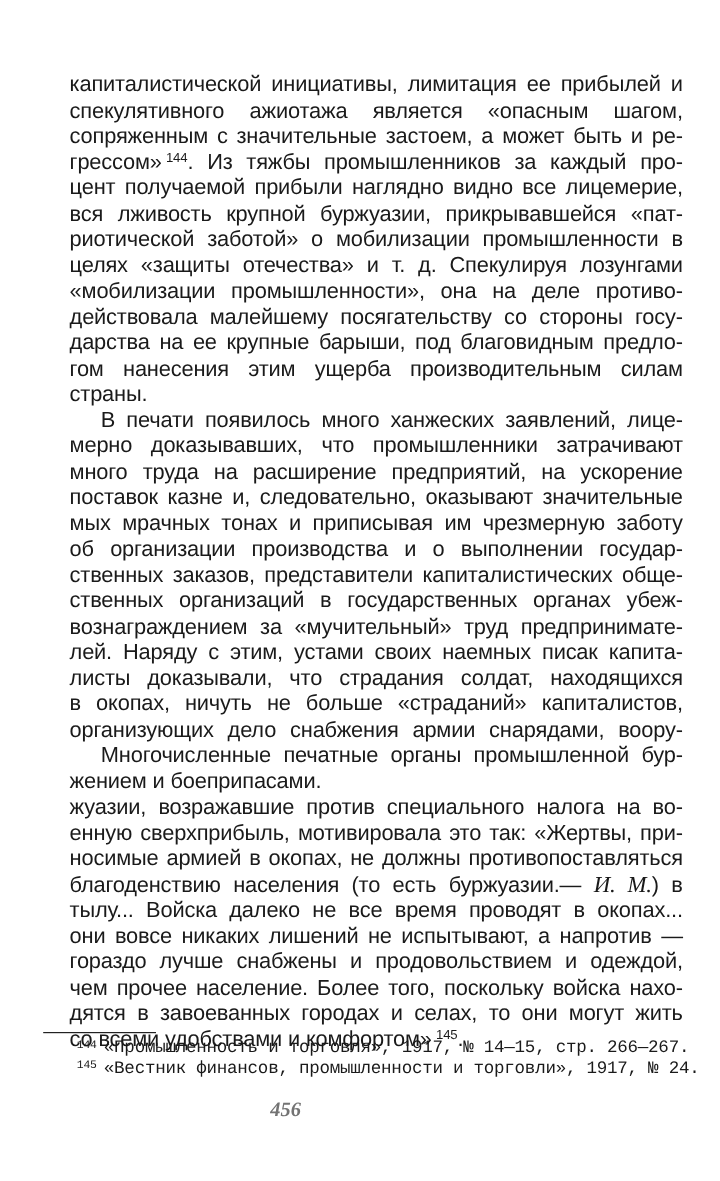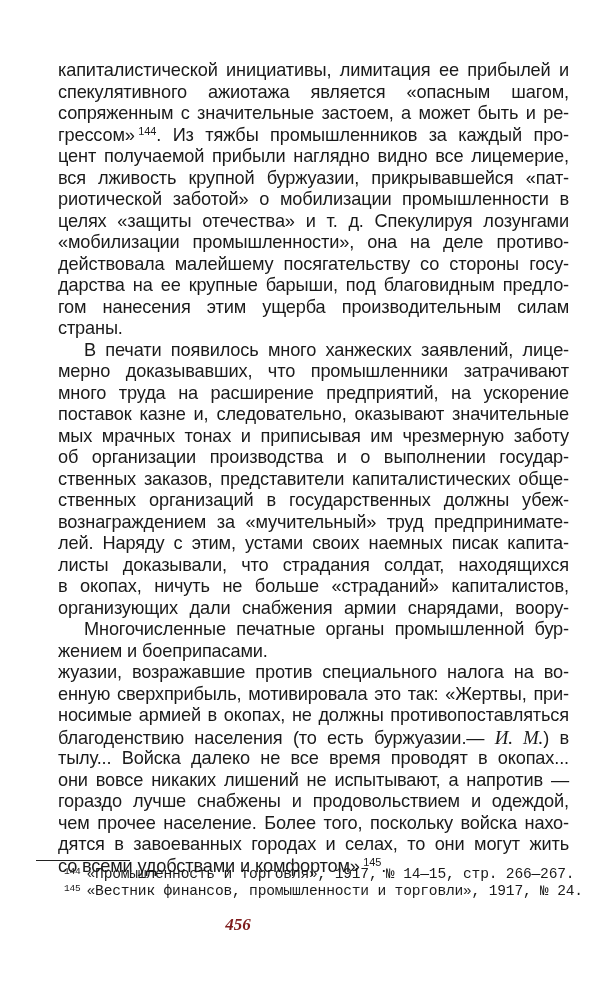--- a/index.html
+++ b/index.html
@@ -90,21 +90,21 @@
     .page-number {
       position: absolute;
       left: 0;
       width: 476px;
       top: 915px;
       text-align: center;
       font-family: "Liberation Serif", "DejaVu Serif", serif;
       font-weight: bold;
       font-style: italic;
       font-size: 17px;
-      color: #7f1d1d;
+      color: #737373;
     }
   </style>
 </head>
 <body>
 
 <div class="page">
   <div class="body-text" id="body-text">
       <span class="line"><span>капиталистической инициативы, лимитация ее прибылей и</span></span>
       <span class="line"><span>спекулятивного ажиотажа является «опасным шагом,</span></span>
       <span class="line"><span>сопряженным с значительные застоем, а может быть и ре-</span></span>
@@ -118,26 +118,26 @@
       <span class="line"><span>дарства на ее крупные барыши, под благовидным предло-</span></span>
       <span class="line"><span>гом нанесения этим ущерба производительным силам</span></span>
       <span class="line last"><span>страны.</span></span>
       <span class="line indent"><span>В печати появилось много ханжеских заявлений, лице-</span></span>
       <span class="line"><span>мерно доказывавших, что промышленники затрачивают</span></span>
       <span class="line"><span>много труда на расширение предприятий, на ускорение</span></span>
       <span class="line"><span>поставок казне и, следовательно, оказывают значительные</span></span>
       <span class="line"><span>мых мрачных тонах и приписывая им чрезмерную заботу</span></span>
       <span class="line"><span>об организации производства и о выполнении государ-</span></span>
       <span class="line"><span>ственных заказов, представители капиталистических обще-</span></span>
-      <span class="line"><span>ственных организаций в государственных должны убеж-</span></span>
+      <span class="line"><span>ственных организаций в государственных органах убеж-</span></span>
       <span class="line"><span>вознаграждением за «мучительный» труд предпринимате-</span></span>
       <span class="line"><span>лей. Наряду с этим, устами своих наемных писак капита-</span></span>
       <span class="line"><span>листы доказывали, что страдания солдат, находящихся</span></span>
       <span class="line"><span>в окопах, ничуть не больше «страданий» капиталистов,</span></span>
-      <span class="line"><span>организующих дали снабжения армии снарядами, воору-</span></span>
+      <span class="line"><span>организующих дело снабжения армии снарядами, воору-</span></span>
       <span class="line indent"><span>Многочисленные печатные органы промышленной бур-</span></span>
       <span class="line last"><span>жением и боеприпасами.</span></span>
       <span class="line"><span>жуазии, возражавшие против специального налога на во-</span></span>
       <span class="line"><span>енную сверхприбыль, мотивировала это так: «Жертвы, при-</span></span>
       <span class="line"><span>носимые армией в окопах, не должны противопоставляться</span></span>
       <span class="line"><span>благоденствию населения (то есть буржуазии.— <em style="font-family: &quot;Liberation Serif&quot;, &quot;DejaVu Serif&quot;, serif; font-size: 19px;">И. М.</em>) в</span></span>
       <span class="line"><span>тылу... Войска далеко не все время проводят в окопах...</span></span>
       <span class="line"><span>они вовсе никаких лишений не испытывают, а напротив —</span></span>
       <span class="line"><span>гораздо лучше снабжены и продовольствием и одеждой,</span></span>
       <span class="line"><span>чем прочее население. Более того, поскольку войска нахо-</span></span>

